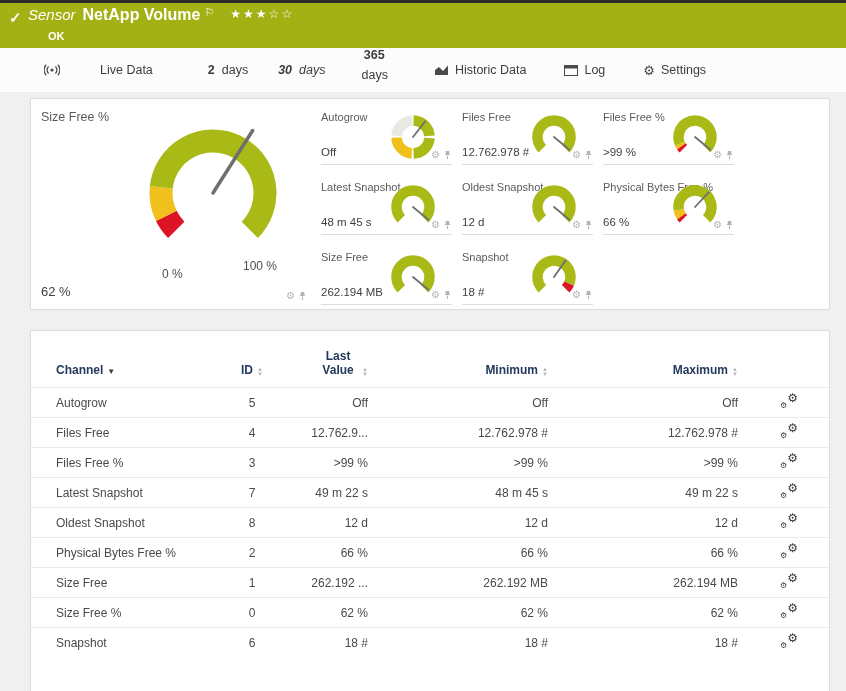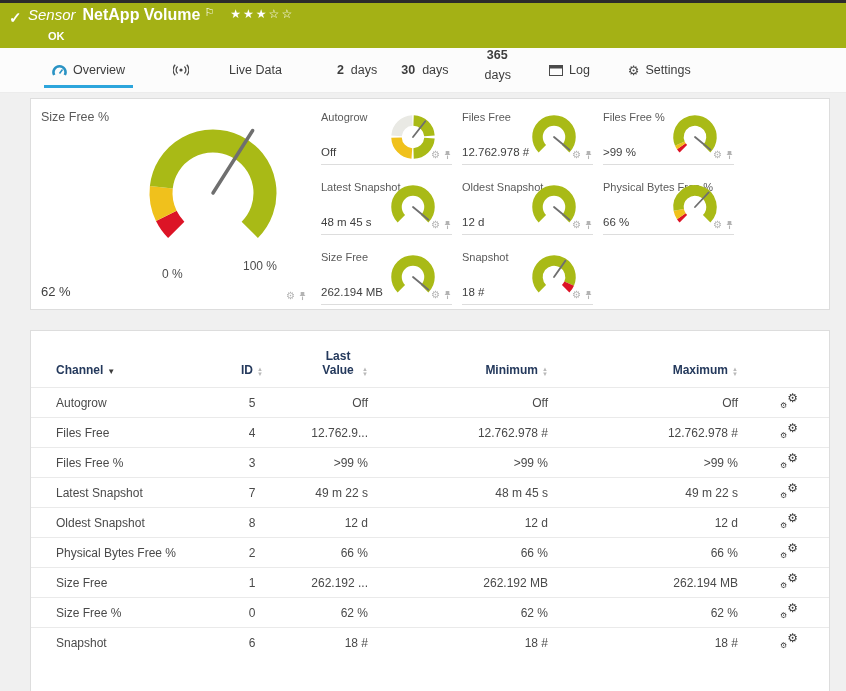--- a/index.html
+++ b/index.html
@@ -21,21 +21,21 @@
 
   
   .tabbar { height:45px; background:#fcfcfc; display:flex; align-items:center; border-bottom:1px solid #ececec; }
   .tab { position:relative; display:flex; align-items:center; gap:6px; font-size:12.5px; color:#3d3d3d;
          height:100%; padding:0 4px; cursor:pointer; }
   .tab .num { font-weight:bold; margin-right:1px; }
   .tab.active::after { content:""; position:absolute; left:-4px; right:-4px; bottom:4px; height:3px; background:#2da5dc; }
   .tab svg, .tab .glyph { flex:0 0 auto; }
   .glyph { font-size:13px; color:#4a4a4a; }
   .m-ov { margin-left:48px; } .m-ld { margin-left:40px;gap:40px; } .m-d2 { margin-left:47px; }
-  .m-d30 { margin-left:16px; } .m-d365 { margin-left:28px;flex-direction:column; } .m-hd { margin-left:38px; }
+  .m-d30 { margin-left:22px;font-style:italic; } .m-d365 { margin-left:28px;flex-direction:column; } .m-hd { margin-left:38px; }
   .m-log { margin-left:30px; } .m-set { margin-left:30px; }
 
   
   .content { padding:5px 16px 16px 30px; }
   .panel { background:#fff; border:1px solid #ddd; }
   .panel-gauges { height:212px; display:flex; }
 
   
   .big-gauge { position:relative; width:282px; flex:0 0 282px; }
   .bg-title { position:absolute; left:10px; top:11px; font-size:12.5px; color:#5a5a5a; }
@@ -83,46 +83,45 @@
 
 <div class="sensor-header">
   <span class="sh-check">✓</span>
   <span class="sh-line">
     <span class="sh-kind">Sensor</span><span class="sh-title">NetApp Volume</span><span class="sh-flag">⚐</span><span class="sh-stars">★★★☆☆</span>
   </span>
   <span class="sh-status">OK</span>
 </div>
 
 <div class="tabbar">
-  <div class="tab active m-ov">
-    <svg width="15" height="13" viewBox="0 0 15 13">
-      <path d="M2.2 11 A6 6 0 1 1 12.8 11" fill="none" stroke="#2a93c4" stroke-width="2.6"></path>
-      <line x1="7.5" y1="9.5" x2="10.5" y2="5.5" stroke="#2a93c4" stroke-width="1.6"></line>
-    </svg>
-    <span>Overview</span>
-  </div>
   <div class="tab m-ld">
     <svg width="16" height="12" viewBox="0 0 16 12">
       <circle cx="8" cy="6" r="1.6" fill="#4a4a4a"></circle>
       <path d="M4.6 2.5 A4.8 4.8 0 0 0 4.6 9.5 M11.4 2.5 A4.8 4.8 0 0 1 11.4 9.5" fill="none" stroke="#4a4a4a" stroke-width="1.3"></path>
       <path d="M2.2 0.8 A7.4 7.4 0 0 0 2.2 11.2 M13.8 0.8 A7.4 7.4 0 0 1 13.8 11.2" fill="none" stroke="#4a4a4a" stroke-width="1.3"></path>
     </svg>
     <span>Live Data</span>
   </div>
   <div class="tab m-d2">
     <span class="num">2</span>
     <span>days</span>
   </div>
   <div class="tab m-d30">
     <span class="num">30</span>
     <span>days</span>
   </div>
   <div class="tab m-d365">
     <span class="num">365</span>
     <span>days</span>
+  </div>
+  <div class="tab m-hd">
+    <svg width="15" height="12" viewBox="0 0 15 12">
+      <path d="M1 11 L1 6 L5 3 L9 7 L14 1.5 L14 11 Z" fill="#4a4a4a"></path>
+    </svg>
+    <span>Historic Data</span>
   </div>
   <div class="tab m-log">
     <svg width="14" height="11" viewBox="0 0 14 11">
       <rect x="0.5" y="0.5" width="13" height="10" fill="none" stroke="#4a4a4a"></rect>
       <rect x="0.5" y="0.5" width="13" height="3" fill="#4a4a4a"></rect>
     </svg>
     <span>Log</span>
   </div>
   <div class="tab m-set">
     <span class="glyph">⚙</span>

